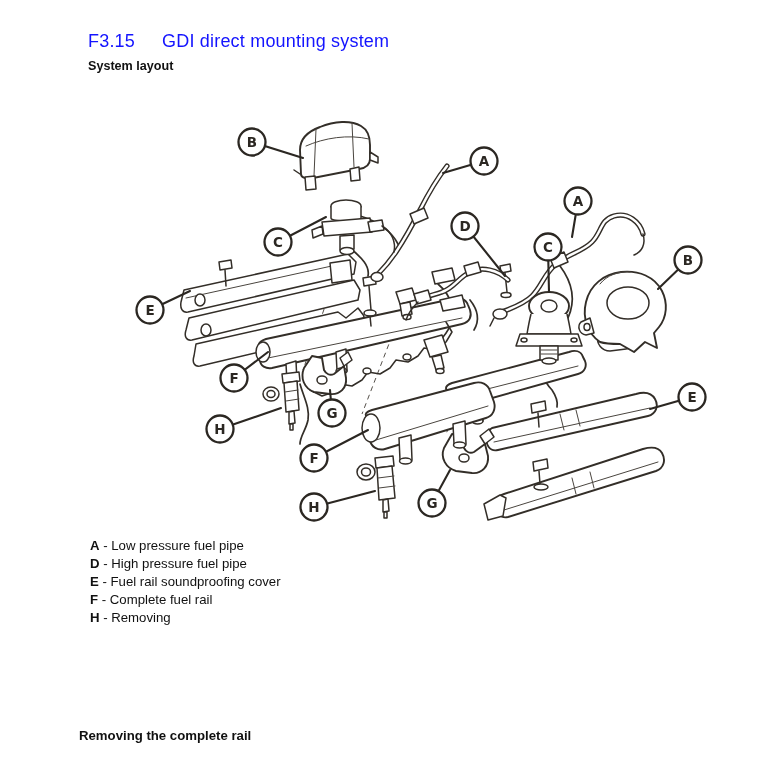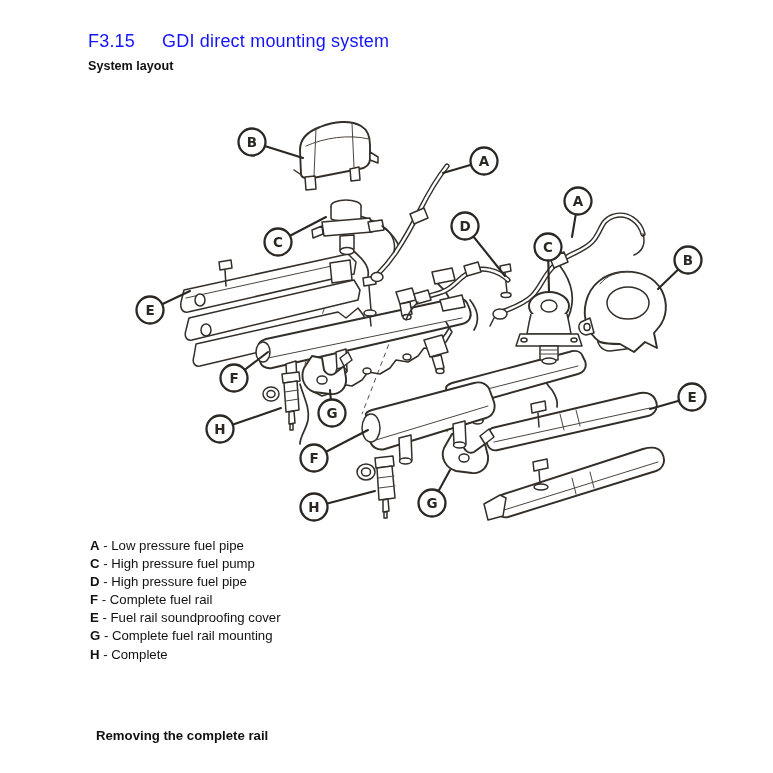--- a/index.html
+++ b/index.html
@@ -8,21 +8,21 @@
     font-family:"Liberation Sans", sans-serif; color:#111111; overflow:hidden;
   }
   .header { position:absolute; top:31px; left:88px; display:flex; font-size:18px; font-weight:normal; color:#1414ff; letter-spacing:.2px; }
   .header .section { display:inline-block; min-width:74px; }
   .subtitle { position:absolute; top:59px; left:88px; font-size:12.6px; font-weight:bold; color:#111111; }
   .diagram-svg { position:absolute; top:0; left:0; }
   .legend { position:absolute; top:530px; left:90px; font-size:13.2px; line-height:18.1px; color:#111111;margin-top:7px; }
   .legend-row { white-space:nowrap; }
   .legend-row .lt { font-weight:bold; }
   .legend-row .sep { white-space:pre; }
-  .footer-heading { position:absolute; top:728px; left:96px; font-size:13.2px; font-weight:bold; color:#111111; }
+  .footer-heading { position:absolute; top:728px; left:79px; font-size:13.2px; font-weight:bold; color:#111111; }
 
   
   .ln  { fill:none; stroke:#332e28; stroke-width:1.5; stroke-linecap:round; stroke-linejoin:round; }
   .fw  { fill:#ffffff; stroke:#332e28; stroke-width:1.5; stroke-linejoin:round; }
   .fw2 { fill:#ffffff; stroke:#332e28; stroke-width:1.9; stroke-linejoin:round; }
   .thin{ fill:none; stroke:#4a453f; stroke-width:1; stroke-linecap:round; }
   .wire{ fill:none; stroke:#332e28; stroke-width:1.7; stroke-linecap:round; }
   .pipeO{ fill:none; stroke:#332e28; stroke-width:5.2; stroke-linecap:round; }
   .pipeI{ fill:none; stroke:#ffffff; stroke-width:2.4; stroke-linecap:round; }
   .dash{ fill:none; stroke:#55504a; stroke-width:1; stroke-dasharray:5 4; }
@@ -308,34 +308,28 @@
       <circle class="co" cx="314" cy="507" r="13.5"></circle>
       <text class="colb" x="314" y="512">H</text>
     </g>
   </svg>
 
   <div class="legend">
     <div class="legend-row">
       <b class="lt">A</b><span class="sep"> - </span><span>Low pressure fuel pipe</span>
     </div>
     <div class="legend-row">
-      <b class="lt">C</b><span class="sep"> - </span><span>High pressure fuel pump</span>
-    </div>
-    <div class="legend-row">
       <b class="lt">D</b><span class="sep"> - </span><span>High pressure fuel pipe</span>
     </div>
     <div class="legend-row">
+      <b class="lt">E</b><span class="sep"> - </span><span>Fuel rail soundproofing cover</span>
+    </div>
+    <div class="legend-row">
       <b class="lt">F</b><span class="sep"> - </span><span>Complete fuel rail</span>
     </div>
     <div class="legend-row">
-      <b class="lt">E</b><span class="sep"> - </span><span>Fuel rail soundproofing cover</span>
-    </div>
-    <div class="legend-row">
-      <b class="lt">G</b><span class="sep"> - </span><span>Complete fuel rail mounting</span>
-    </div>
-    <div class="legend-row">
-      <b class="lt">H</b><span class="sep"> - </span><span>Complete</span>
+      <b class="lt">H</b><span class="sep"> - </span><span>Removing</span>
     </div>
   </div>
 
   <div class="footer-heading">Removing the complete rail</div>
 
 </div>
 
 </body></html>

